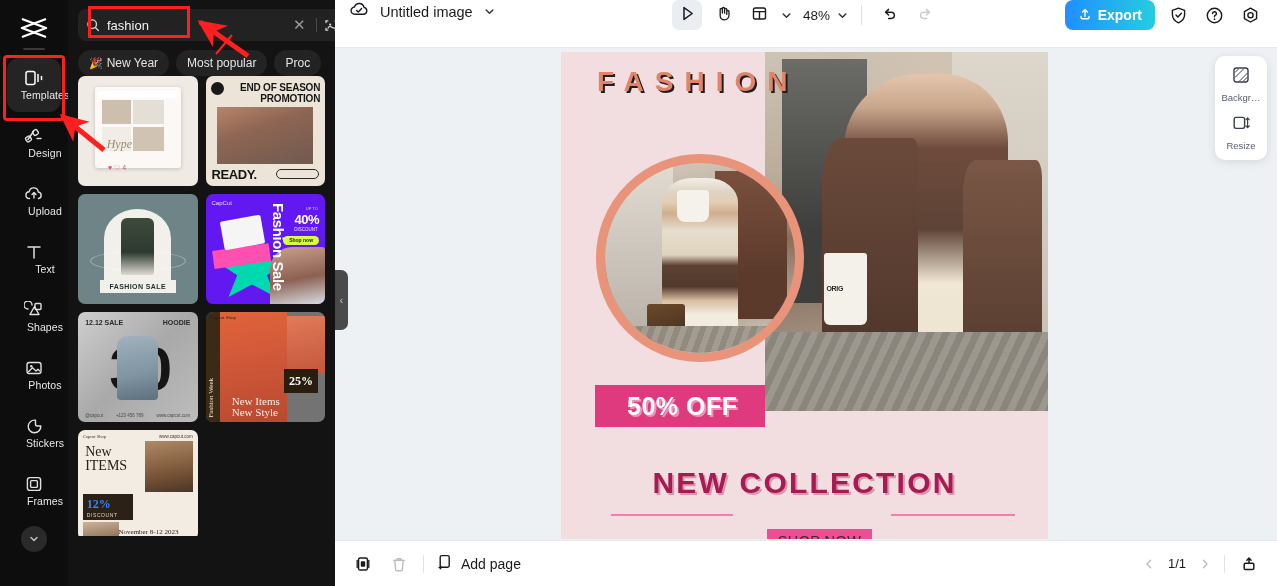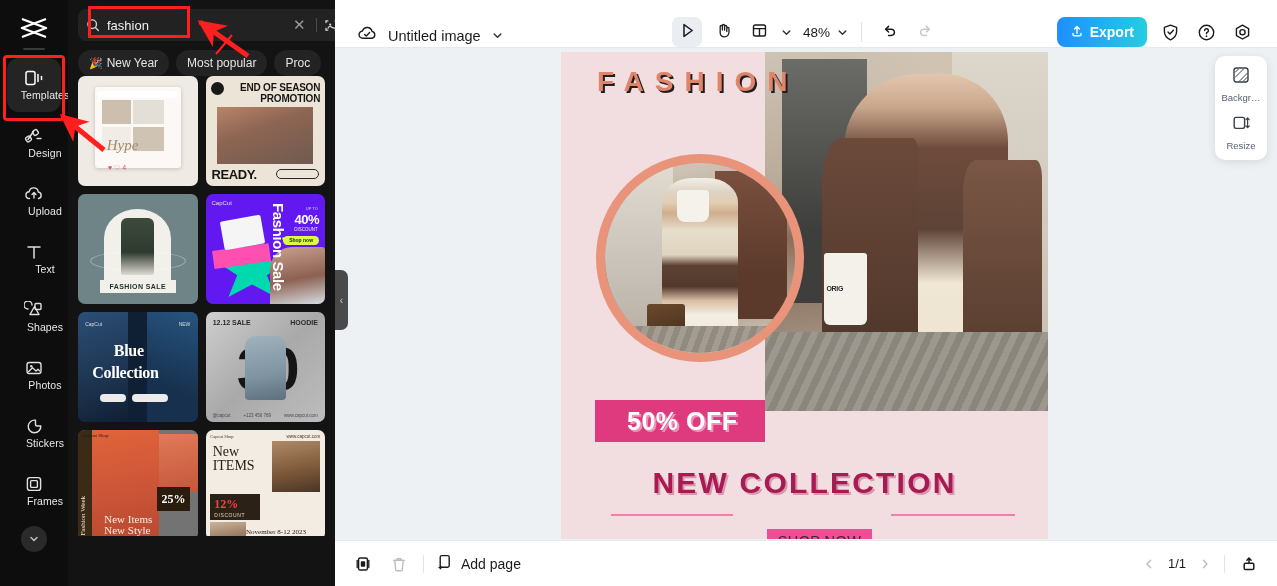--- a/index.html
+++ b/index.html
@@ -71,21 +71,21 @@
 
   
   .t1 { background: #efeae4; }
   .t1 .card { position:absolute; left:14%; top:10%; width:72%; height:74%; background:#fbf8f5;
     border-radius:3px; box-shadow: 0 1px 4px rgba(0,0,0,.18); }
   .t1 .ph { position:absolute; background:#ded6cd; }
   .t1 .ph.a{ left:20%; top:22%; width:24%; height:22%; background:#cdbfae;}
   .t1 .ph.b{ left:46%; top:22%; width:26%; height:22%; background:#e3ded6;}
   .t1 .ph.c{ left:20%; top:46%; width:24%; height:22%; background:#f1ece5;}
   .t1 .ph.d{ left:46%; top:46%; width:26%; height:22%; background:#cfc3b4;}
-  .t1 .hyp { position:absolute; left:24%; top:55%; font-size:15px; color:#a08b6d; font-family:"Liberation Serif",serif; font-style:italic;}
+  .t1 .hyp { position:absolute; left:24%; top:55%; font-size:12px; color:#a08b6d; font-family:"Liberation Serif",serif; font-style:italic;}
   .t1 .bar { position:absolute; left:16%; top:14%; width:68%; height:7px; background:#ffffff; border-radius:4px;}
   .t1 .heart{ position:absolute; left:25%; top:80%; font-size:7px; color:#e0506b;}
 
   .t2 { background: #ece4d6; }
   .t2 .hdr { position:absolute; right:4%; top:5%; width:70%; text-align:right;
     font-size:10px; font-weight:bold; color:#161616; line-height:11px; letter-spacing:-.2px;}
   .t2 .dot { position:absolute; left:5%; top:5%; width:13px; height:13px; border-radius:50%; background:#191919;}
   .t2 .img { position:absolute; left:10%; top:28%; width:80%; height:52%;
     background: linear-gradient(160deg,#b9846a 0%, #8d6553 40%, #6f5a50 100%); }
   .t2 .ready { position:absolute; left:5%; bottom:4%; font-size:13px; font-weight:bold; color:#141414; letter-spacing:-.4px;}
@@ -151,42 +151,42 @@
   .t7 .pct{position:absolute;right:6%;top:52%;width:28%;height:22%;background:#2b1d0e;
     display:flex;align-items:center;justify-content:center;color:#fff;font-size:12px;font-weight:bold;font-family:"Liberation Serif",serif;}
   .t7 .ni{position:absolute;left:22%;bottom:4%;font-size:11px;color:#f3efe8;font-family:"Liberation Serif",serif;line-height:11px;}
   .t7 .cs{position:absolute;left:4%;top:3%;font-size:5px;color:#2b1d0e;font-family:"Liberation Serif",serif;}
 
   .t8 { background: #f2ece2; }
   .t8 .nw{position:absolute;left:6%;top:14%;font-size:14px;color:#2b2117;font-family:"Liberation Serif",serif;line-height:14px;}
   .t8 .imgr{position:absolute;right:4%;top:10%;width:40%;height:46%;
     background:linear-gradient(170deg,#b08a66 0%,#7a5638 60%,#4a3526 100%);}
   .t8 .box{position:absolute;left:4%;top:58%;width:42%;height:24%;background:#2b2117;}
-  .t8 .box .p{position:absolute;left:8%;top:12%;font-size:12px;color:#ef4444;font-weight:bold;font-family:"Liberation Serif",serif;}
+  .t8 .box .p{position:absolute;left:8%;top:12%;font-size:12px;color:#3b82f6;font-weight:bold;font-family:"Liberation Serif",serif;}
   .t8 .box .d{position:absolute;left:8%;bottom:8%;font-size:5px;color:#e8d9bd;letter-spacing:.6px;}
   .t8 .bi{position:absolute;left:4%;bottom:2%;width:30%;height:14%;
     background:linear-gradient(170deg,#cbb49c 0%,#8c6f55 100%);}
   .t8 .nov{position:absolute;right:16%;bottom:4%;font-size:7px;color:#2b2117;font-family:"Liberation Serif",serif;line-height:8px;text-align:center;}
   .t8 .cs{position:absolute;left:4%;top:4%;font-size:4.5px;color:#4a3526;font-family:"Liberation Serif",serif;}
   .t8 .cs2{position:absolute;right:4%;top:4%;font-size:4.5px;color:#4a3526;}
 
   
   .collapse-handle {
     position: absolute; left: 335px; top: 270px; width: 13px; height: 60px;
     background: #4a4a4a; border-radius: 0 7px 7px 0; color:#cfcfcf;
     display:flex; align-items:center; justify-content:center; font-size:10px;
     cursor:pointer; z-index: 20;
   }
 
   
   .main { flex: 1 1 auto; height: 586px; display: flex; flex-direction: column; background:#eef1f4; position:relative;}
 
   .topbar {
     height: 48px; flex: 0 0 48px; background: #ffffff;
-    display: flex; align-items: flex-end; padding: 0 22px;
+    display: flex; align-items: flex-start; padding: 0 14px;
     border-bottom: 1px solid #e6e8eb; position: relative;
   }
   .tb-left { display:flex; align-items:center; gap:10px; }
   .doc-title { font-size: 14.5px; color: #1b1b1f; }
   .chev { color:#33363b; display:flex; cursor:pointer;}
   .tb-center {
     position:absolute; left: 50%; transform: translateX(-50%);
     display:flex; align-items:center; gap: 6px;
   }
   .tool {
@@ -281,21 +281,21 @@
     border-radius: 40% 40% 4% 4% / 14% 14% 3% 3%; }
   .d-circle .cupw { position:absolute; left: 38%; top: 14%; width: 17%; height: 17%;
     background: #f5f2ec; border-radius: 4px 4px 8px 8px; }
   .d-circle .bagx { position:absolute; left: 22%; bottom: 6%; width: 20%; height: 20%;
     background: linear-gradient(160deg,#6b4a2d 0%,#432d1b 100%); border-radius: 3px;}
   .d-circle .grd { position:absolute; left:0; bottom:0; width:100%; height:14%;
     background: repeating-linear-gradient(110deg,#a49c90 0 6px,#918a7f 6px 12px);}
 
   .d-badge50 {
     position:absolute; left: 34px; top: 333px; width: 170px; height: 42px;
-    background: #e03a7e; display:flex; align-items:center; z-index: 6; margin-top: 15px;
+    background: #e03a7e; display:flex; align-items:center; z-index: 6;
   }
   .d-badge50 span {
     margin-left: 32px; font-size: 25px; font-weight: bold; color: #ffffff;
     letter-spacing: .5px; text-shadow: 2px 2px 0 rgba(255,255,255,.45);
   }
   .d-newcoll {
     position:absolute; left: 0; right: 0; top: 414px; text-align:center;
     font-size: 30px; font-weight: bold; color: #a81a52; letter-spacing: 2.2px;
     text-shadow: 2px 2px 0 rgba(168,26,82,.35);
   }
@@ -515,30 +515,20 @@
         <div class="prod"></div>
         <div class="girl"></div>
         <div class="logo">CapCut</div>
         <div class="vt">Fashion Sale</div>
         <div class="upto">UP TO</div>
         <div class="forty">40%</div>
         <div class="disc">DISCOUNT</div>
         <div class="shopnow">Shop now</div>
       </div>
 
-      <div class="thumb t5">
-        <div class="imgl"></div>
-        <div class="imgr"></div>
-        <div class="cap">CapCut</div>
-        <div class="cap2">NEW</div>
-        <div class="blue">Blue</div>
-        <div class="coll">Collection</div>
-        <div class="b1"></div>
-        <div class="b2"></div>
-      </div>
 
       <div class="thumb t6">
         <div class="tl">12.12 SALE</div>
         <div class="tr">HOODIE</div>
         <div class="num">30</div>
         <div class="hood"></div>
         <div class="ft">
             <span>@capcut</span>
             <span>+123 456 789</span>
             <span>www.capcut.com</span>

